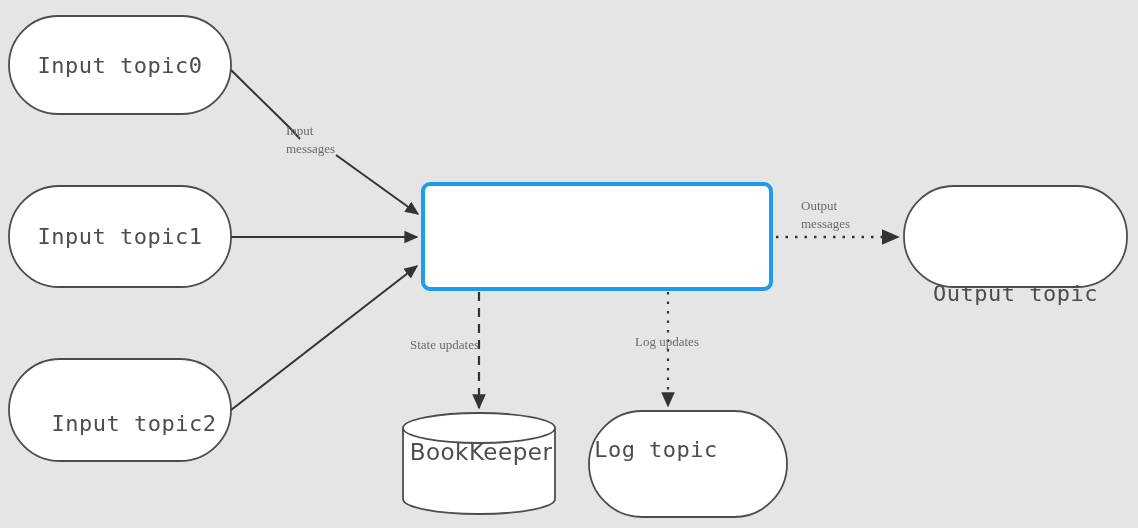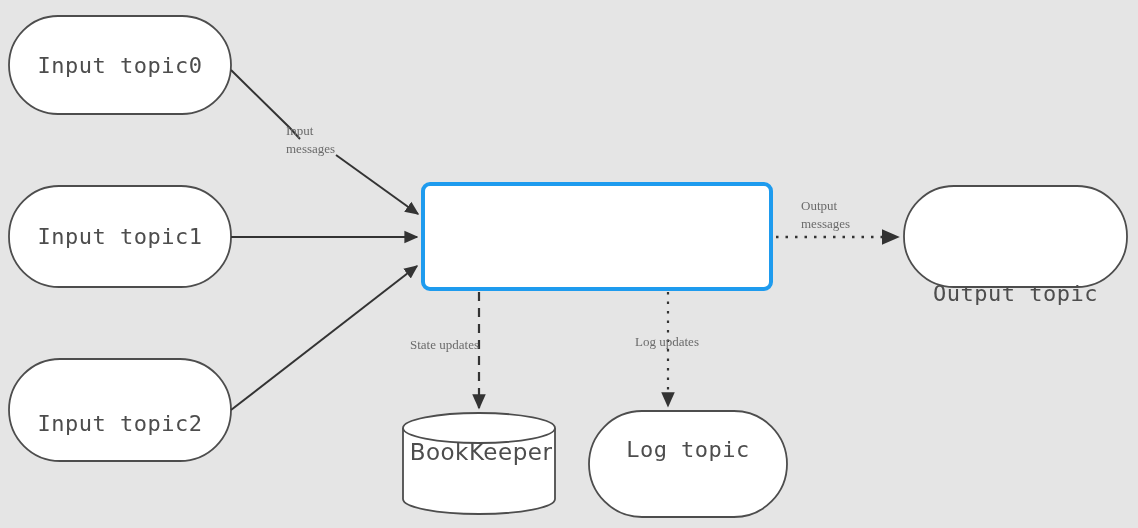--- a/index.html
+++ b/index.html
@@ -108,28 +108,28 @@
 
     <path d="M 479 292 L 479 408" fill="none" stroke="#333333" stroke-width="2.2" stroke-dasharray="9 7" marker-end="url(#arrow-dash)"></path>
 
     <path d="M 668 292 L 668 406" fill="none" stroke="#333333" stroke-width="2.2" stroke-dasharray="2.5 7" stroke-linecap="butt" marker-end="url(#arrow-dash)"></path>
   </svg>
 
   <div class="node-label" style="left:9px; top:16px; width:222px; height:98px;">Input topic0</div>
 
   <div class="node-label" style="left:9px; top:186px; width:222px; height:101px;">Input topic1</div>
 
-  <div class="node-label" style="left:9px; top:359px; width:222px; height:128px;">Input topic2</div>
+  <div class="node-label" style="left:23px; top:359px; width:222px; height:128px;">Input topic2</div>
 
 
   <div class="node-label" style="left:904px; top:196px; width:223px; height:101px;margin-top:47px;">Output topic</div>
 
   <div class="node-label sans" style="left:403px; top:416px; width:156px; height:72px;">BookKeeper</div>
 
-  <div class="node-label" style="left:589px; top:411px; width:198px; height:76px;text-align:right;">Log topic</div>
+  <div class="node-label" style="left:557px; top:411px; width:198px; height:76px;text-align:right;">Log topic</div>
 
   <div class="edge-label" style="left:286px; top:122px; width:100px; text-align:left;">
     <div>Input</div>
     <div>messages</div>
   </div>
 
   <div class="edge-label" style="left:801px; top:197px; width:90px; text-align:left;">
     <div>Output</div>
     <div>messages</div>
   </div>

